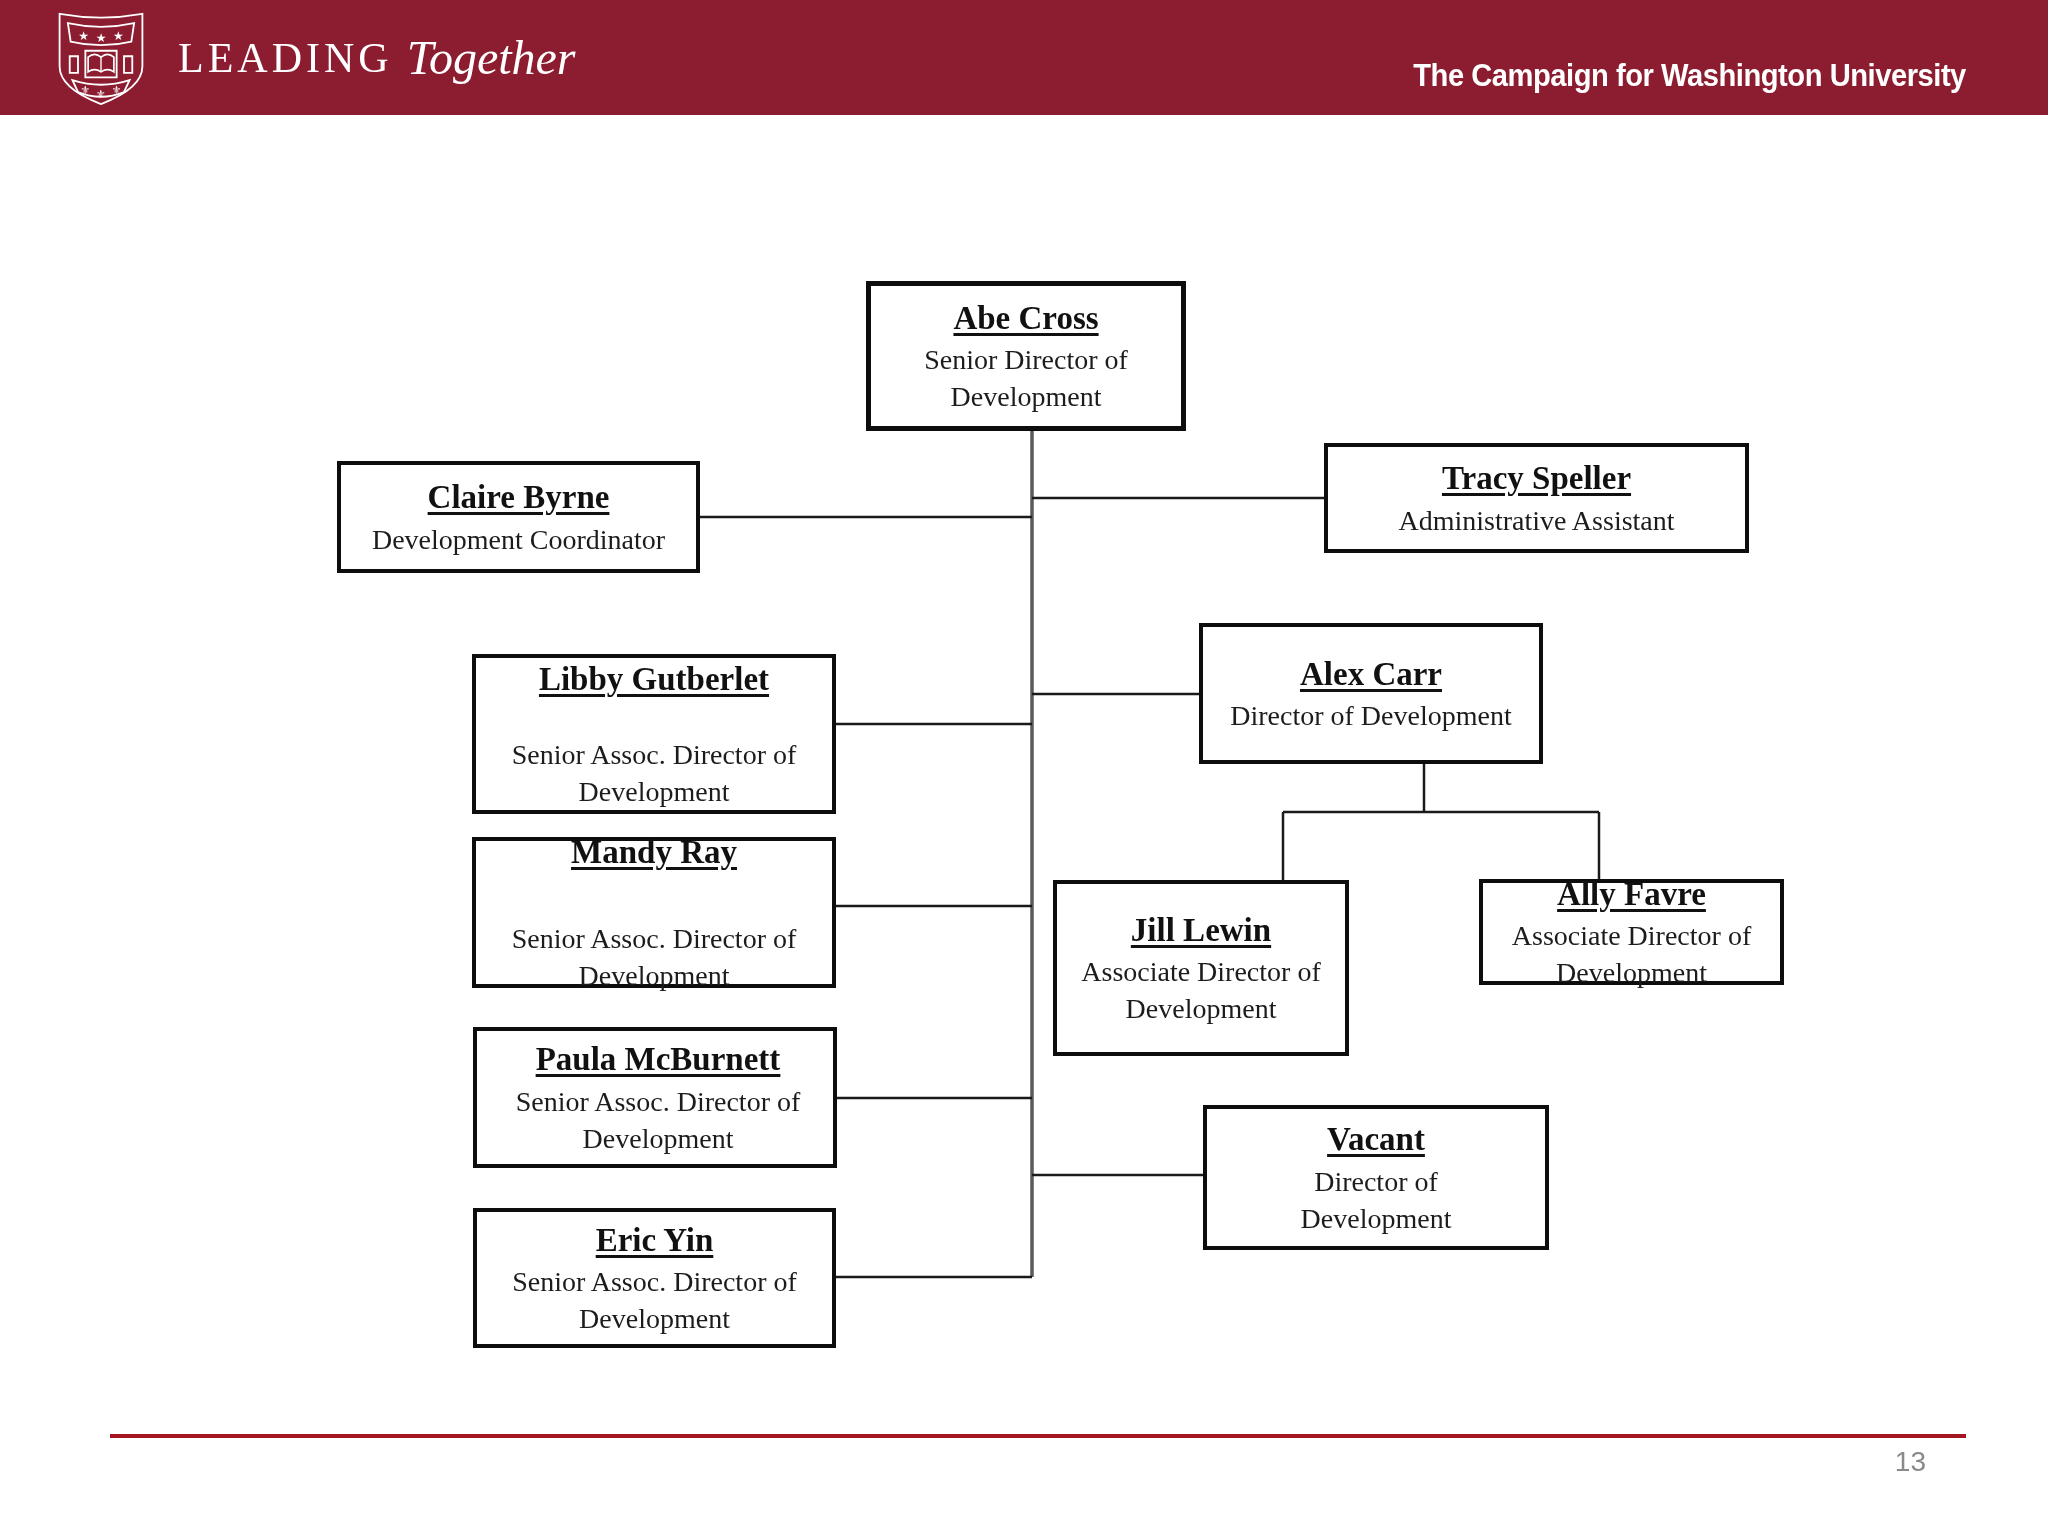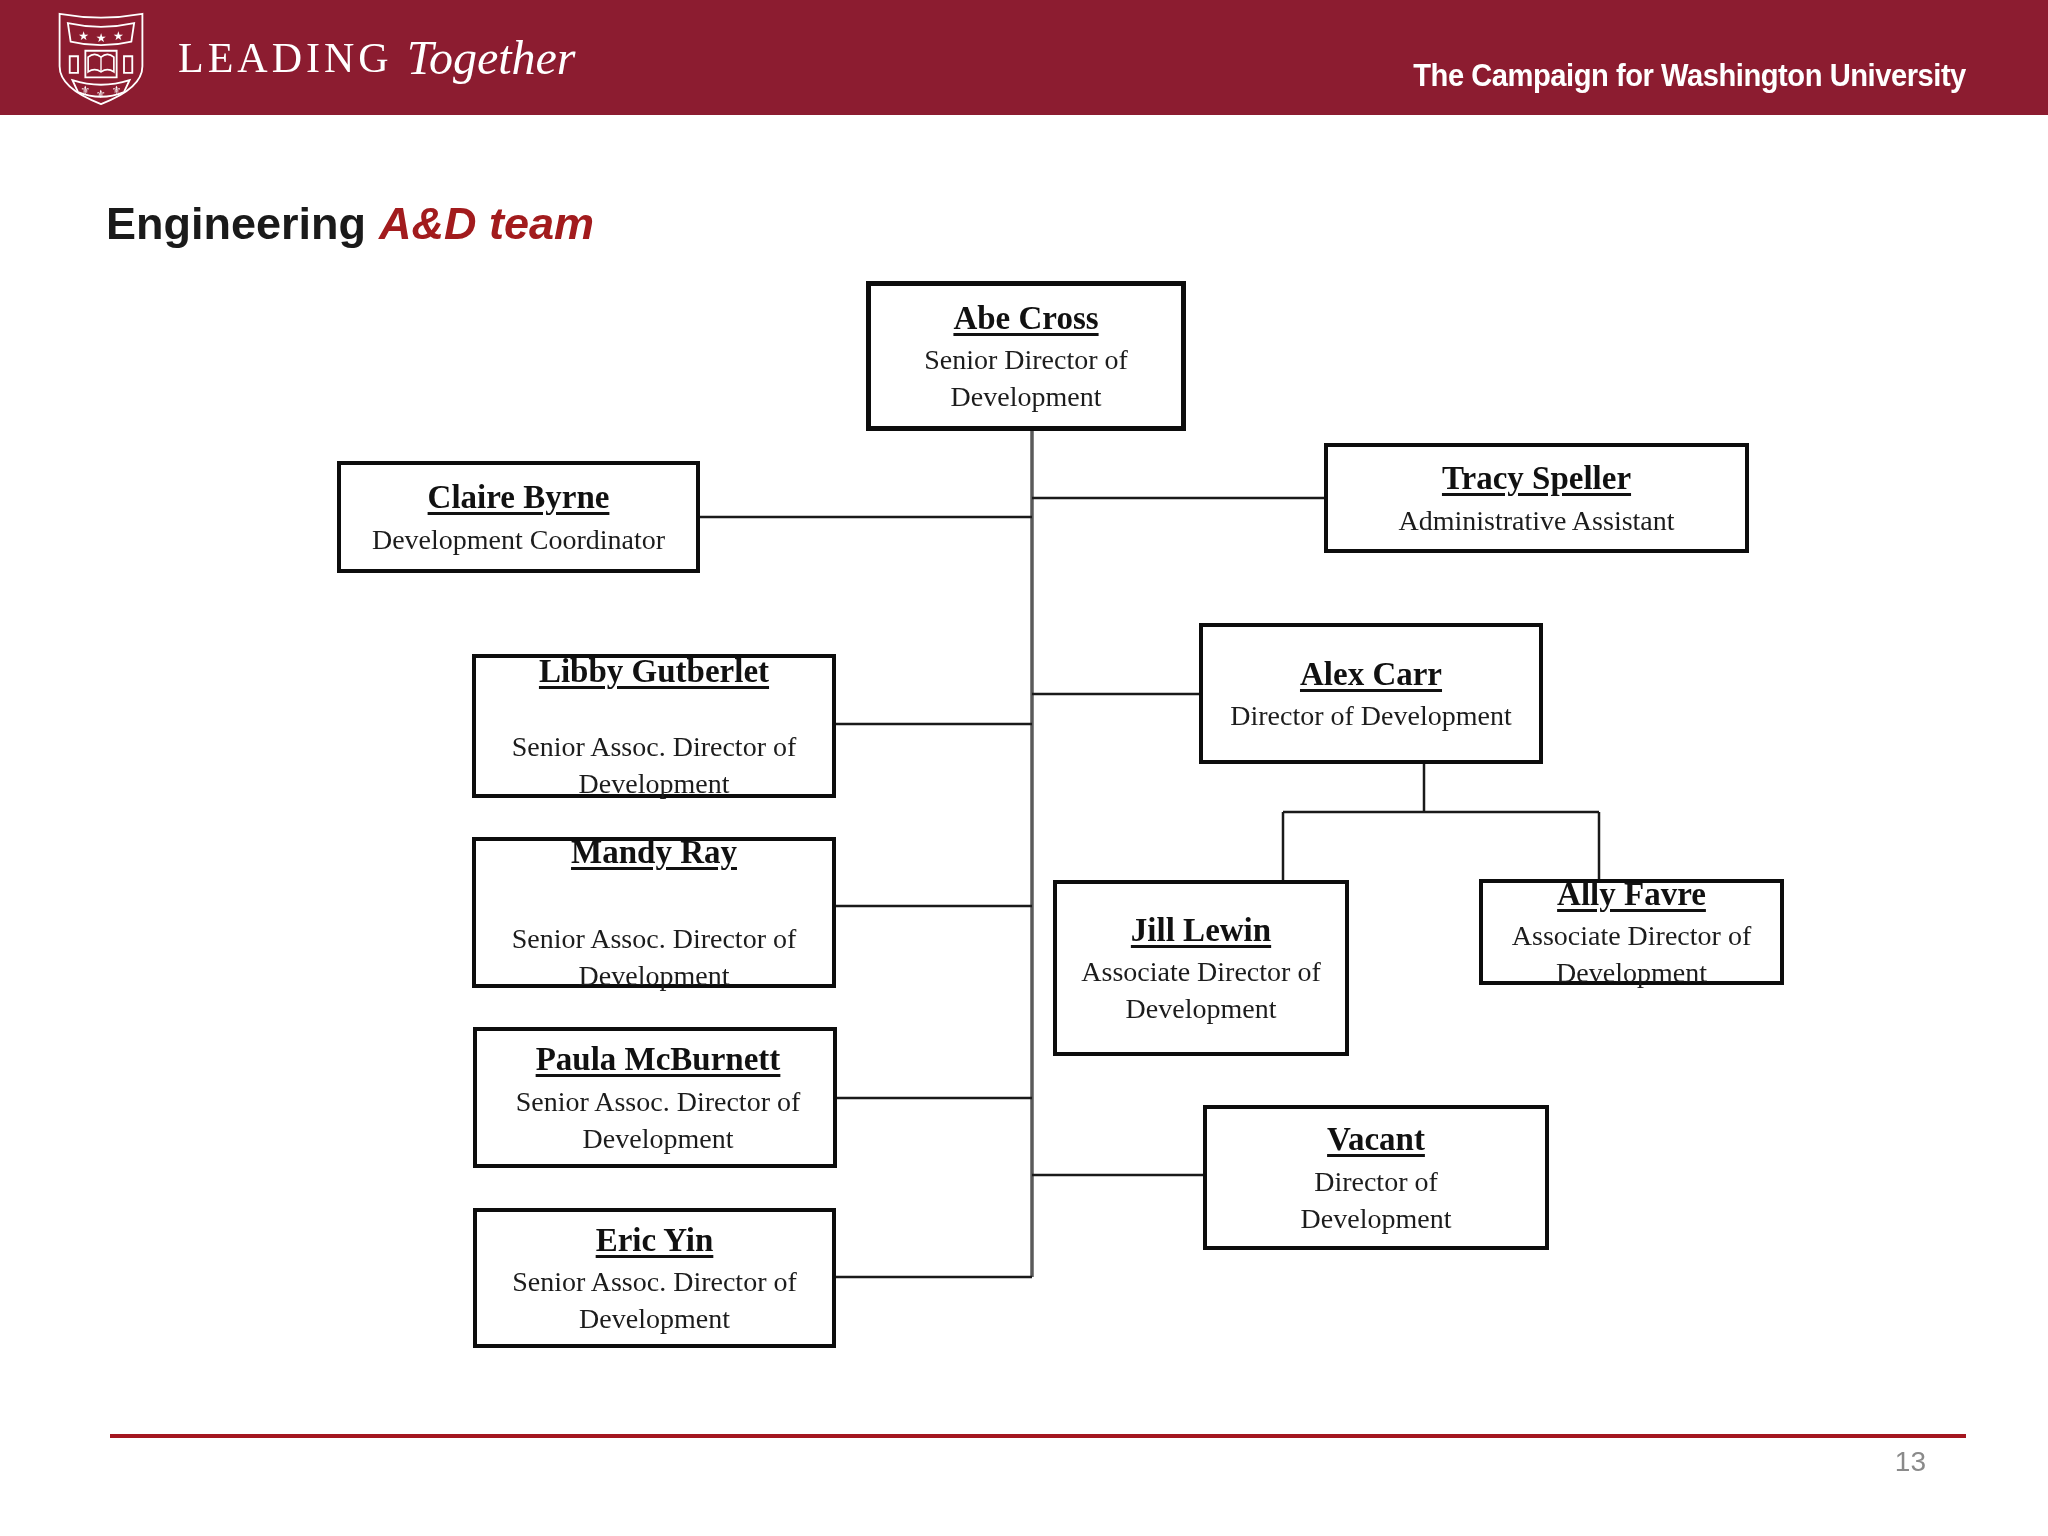--- a/index.html
+++ b/index.html
@@ -88,23 +88,20 @@
         <text x="67" y="90" font-size="12">⚜</text>
       </g>
     </svg>
     <div class="brand">
       <span class="lead">LEADING</span>
       <span class="tog">Together</span>
     </div>
     <div class="campaign">The Campaign for Washington University</div>
   </header>
 
-  <h1 class="title">
-    <span class="t-black">Engineering</span><span class="t-red">A&amp;D team</span>
-  </h1>
 
   <svg class="connectors" viewBox="0 0 2048 1536">
 
     <line x1="1032" y1="431" x2="1032" y2="1277" stroke="#5a5a5a" stroke-width="3.5"></line>
 
     <line x1="700" y1="517" x2="1032" y2="517" stroke="#1a1a1a" stroke-width="2.5"></line>
     <line x1="836" y1="724" x2="1032" y2="724" stroke="#1a1a1a" stroke-width="2.5"></line>
     <line x1="836" y1="906" x2="1032" y2="906" stroke="#1a1a1a" stroke-width="2.5"></line>
     <line x1="837" y1="1098" x2="1032" y2="1098" stroke="#1a1a1a" stroke-width="2.5"></line>
     <line x1="836" y1="1277" x2="1032" y2="1277" stroke="#1a1a1a" stroke-width="2.5"></line>
@@ -128,21 +125,21 @@
   <div class="node" style="left:1324px;top:443px;width:425px;height:110px;">
     <div class="name">Tracy Speller</div>
     <div class="role">Administrative Assistant</div>
   </div>
 
   <div class="node" style="left:337px;top:461px;width:363px;height:112px;">
     <div class="name">Claire Byrne</div>
     <div class="role">Development Coordinator</div>
   </div>
 
-  <div class="node" style="left:472px;top:654px;width:364px;height:144px;gap:34px;">
+  <div class="node" style="left:472px;top:654px;width:364px;height:160px;gap:34px;">
     <div class="name">Libby Gutberlet</div>
     <div class="role">Senior Assoc. Director of
 Development</div>
   </div>
 
   <div class="node" style="left:1199px;top:623px;width:344px;height:141px;">
     <div class="name">Alex Carr</div>
     <div class="role">Director of Development</div>
   </div>
 

